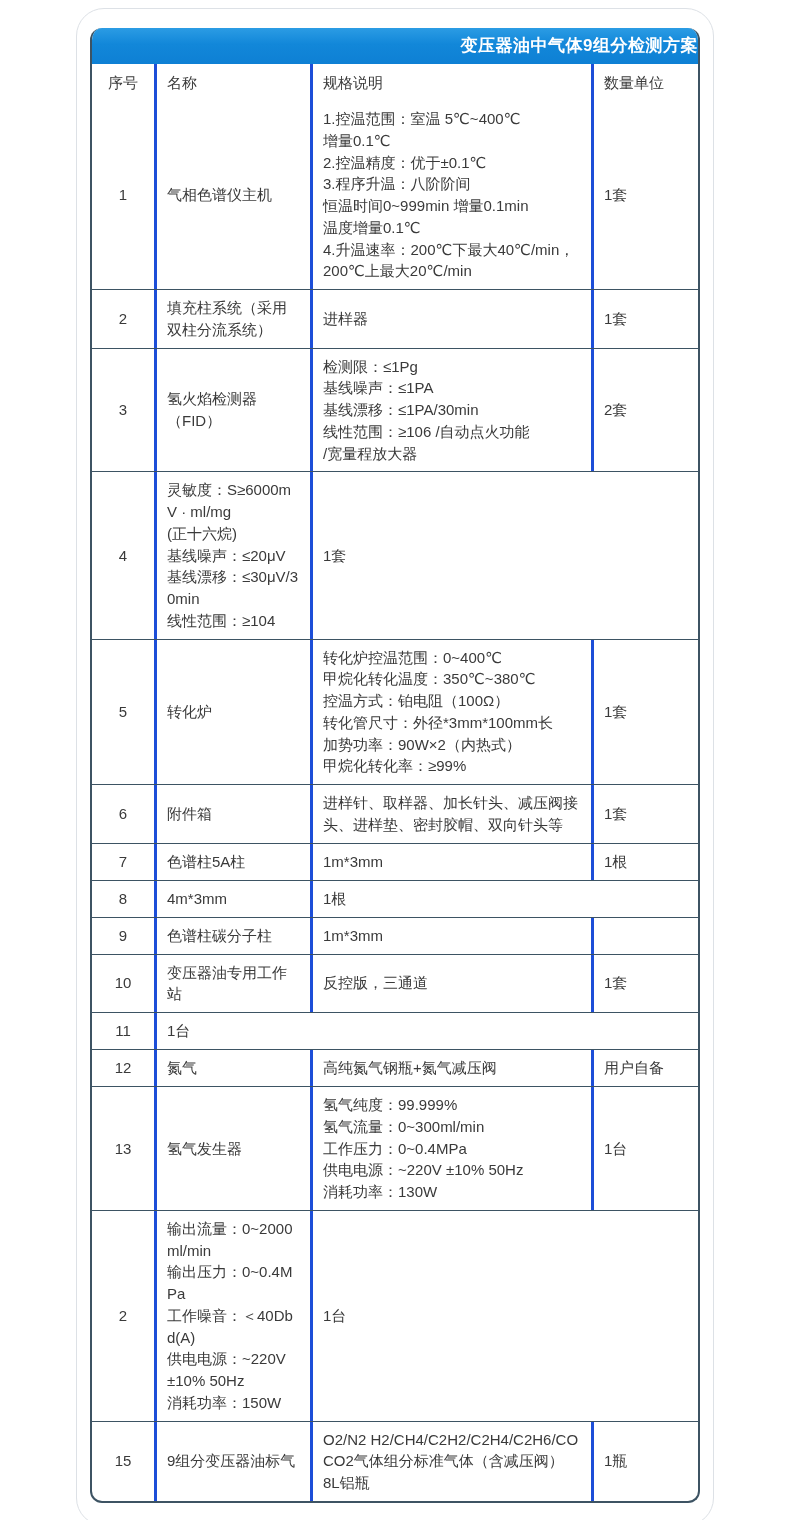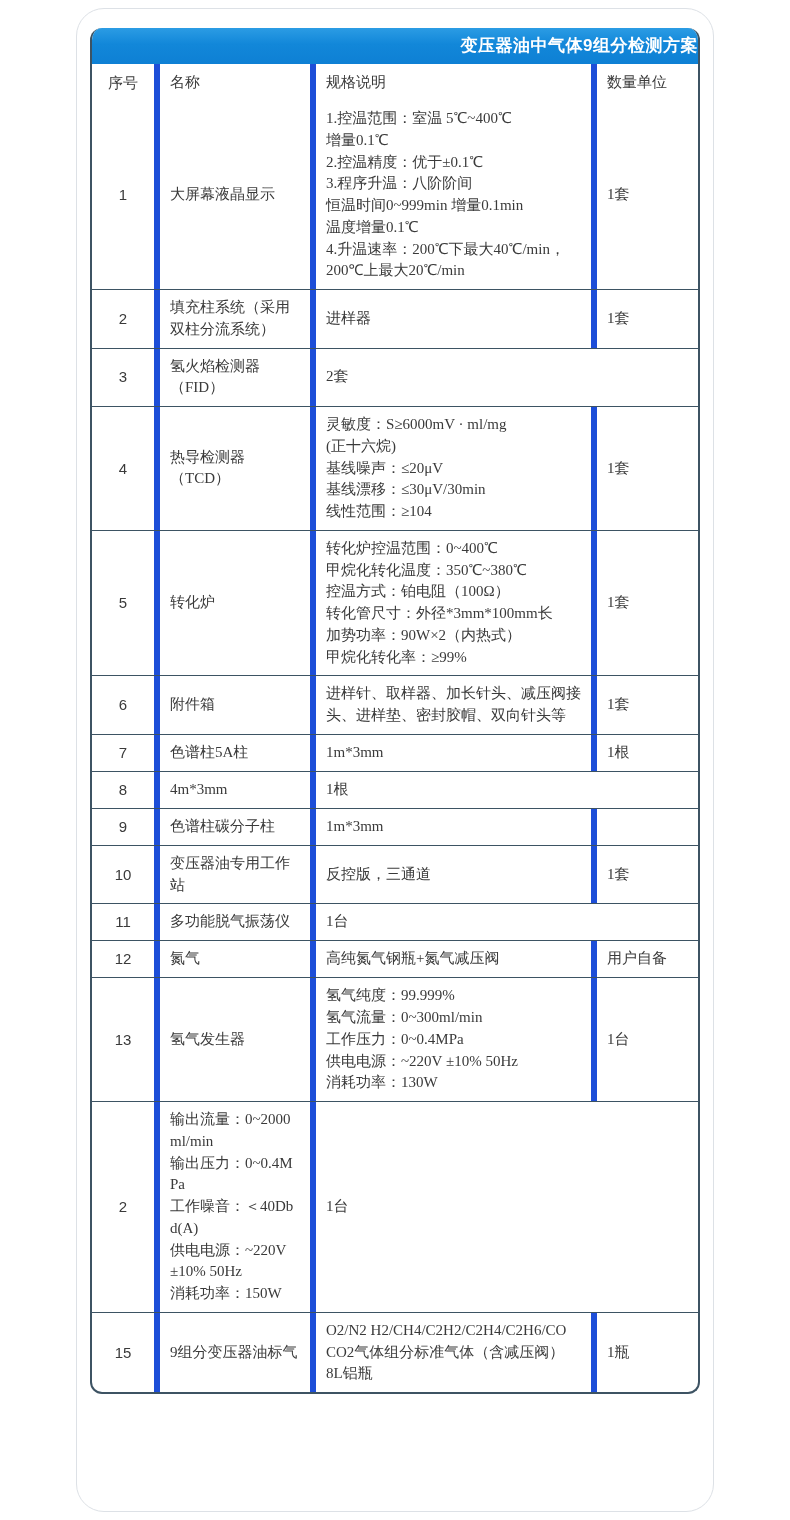--- a/index.html
+++ b/index.html
@@ -40,21 +40,21 @@
     min-height: 37px;
   }
   .grid-row + .grid-row { border-top: 1px solid #3d5363; }
   .cell {
     display: flex;
     align-items: center;
     padding: 7px 10px;
     font-size: 15px;
     line-height: 1.45;
   }
-  .cell + .cell { border-left: 6px solid #1d4ed8; font-family: Liberation Serif, serif; }
+  .cell + .cell { border-left: 3px solid #1d4ed8; }
   .c-index { justify-content: center; padding: 7px 4px; }
   .c-spec  { white-space: pre-line; word-break: break-all; }
   .header-row .cell { font-size: 15px; color: #3a3a3a; }
 </style>
 </head>
 <body>
 
 <div class="card">
   <div class="table-wrap">
 
@@ -63,21 +63,21 @@
     <div class="grid-row header-row">
       <div class="cell c-index">序号</div>
       <div class="cell">名称</div>
       <div class="cell">规格说明</div>
       <div class="cell">数量单位</div>
     </div>
 
     <div>
       <div class="grid-row">
         <div class="cell c-index">1</div>
-        <div class="cell">大屏幕液晶显示</div>
+        <div class="cell">气相色谱仪主机</div>
         <div class="cell c-spec">1.控温范围：室温 5℃~400℃
 增量0.1℃
 2.控温精度：优于±0.1℃
 3.程序升温：八阶阶间
 恒温时间0~999min 增量0.1min
 温度增量0.1℃
 4.升温速率：200℃下最大40℃/min，
 200℃上最大20℃/min</div>
         <div class="cell">1套</div>
       </div>
@@ -85,26 +85,30 @@
       <div class="grid-row">
         <div class="cell c-index">2</div>
         <div class="cell c-spec">填充柱系统（采用双柱分流系统）</div>
         <div class="cell">进样器</div>
         <div class="cell">1套</div>
       </div>
 
       <div class="grid-row">
         <div class="cell c-index">3</div>
         <div class="cell">氢火焰检测器（FID）</div>
+        <div class="cell c-spec">检测限：≤1Pg
+基线噪声：≤1PA
+基线漂移：≤1PA/30min
+线性范围：≥106 /自动点火功能
+/宽量程放大器</div>
         <div class="cell">2套</div>
       </div>
 
       <div class="grid-row">
         <div class="cell c-index">4</div>
-        <div class="cell">热导检测器（TCD）</div>
         <div class="cell c-spec">灵敏度：S≥6000mV · ml/mg
 (正十六烷)
 基线噪声：≤20μV
 基线漂移：≤30μV/30min
 线性范围：≥104</div>
         <div class="cell">1套</div>
       </div>
 
       <div class="grid-row">
         <div class="cell c-index">5</div>
@@ -147,21 +151,20 @@
 
       <div class="grid-row">
         <div class="cell c-index">10</div>
         <div class="cell">变压器油专用工作站</div>
         <div class="cell c-spec">反控版，三通道</div>
         <div class="cell">1套</div>
       </div>
 
       <div class="grid-row">
         <div class="cell c-index">11</div>
-        <div class="cell">多功能脱气振荡仪</div>
         <div class="cell">1台</div>
       </div>
 
       <div class="grid-row">
         <div class="cell c-index">12</div>
         <div class="cell">氮气</div>
         <div class="cell c-spec">高纯氮气钢瓶+氮气减压阀</div>
         <div class="cell">用户自备</div>
       </div>
 

